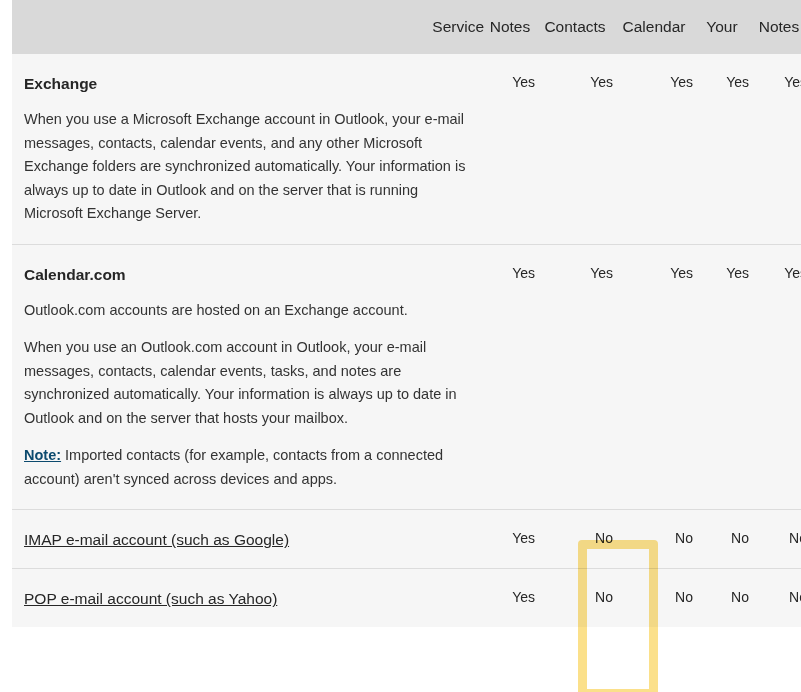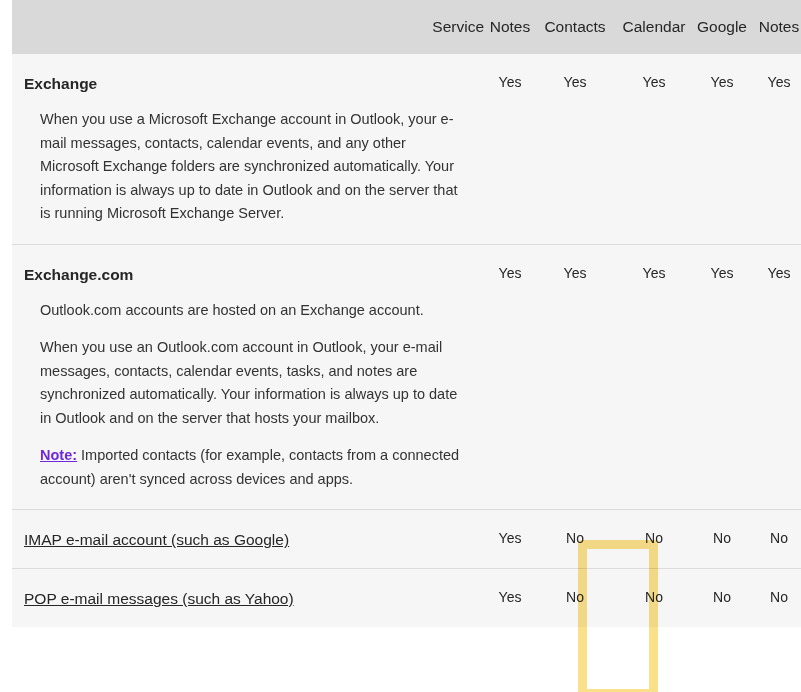--- a/index.html
+++ b/index.html
@@ -57,49 +57,49 @@
     background: #f6f6f6;
     vertical-align: top;
     padding-top: 20px;
     padding-bottom: 18px;
   }
   td.svc-cell {
     padding-left: 12px;
     padding-right: 18px;
   }
   td.val {
-    text-align: center;
+    text-align: right;
     font-size: 14px;
     color: #262626;
     padding-top: 20px;
   }
   .svc-title {
     font-size: 15.5px;
     font-weight: 600;
     color: #262626;
     margin: 0 0 14px 0;
     line-height: 1.3;
   }
   .svc-title.plain {
     font-weight: 400;
     margin-bottom: 0;
     text-decoration: underline;
   }
   .svc-p {
     font-size: 14.5px;
     line-height: 1.62;
-    margin: 0 0 14px 16px;
+    margin: 0 0 14px 0;
     color: #333333;
   }
   .svc-p:last-child {
     margin-bottom: 0;
   }
   .note-label {
     font-weight: 700;
-    color: #6d28d9;
+    color: #0c4a6e;
     text-decoration: underline;
   }
 
   
   .highlight {
     position: absolute;
     border: 9px solid #fbe08a;
     border-radius: 4px;
     background: transparent;
     pointer-events: none;
@@ -111,41 +111,41 @@
 
 <div class="table-wrap">
 
   <table class="svc">
     <thead>
       <tr>
         <th class="col-service">Service</th>
         <th class="col-c w-mail">Notes</th>
         <th class="col-c w-contacts">Contacts</th>
         <th class="col-c w-calendar">Calendar</th>
-        <th class="col-c w-tasks">Google</th>
+        <th class="col-c w-tasks">Your</th>
         <th class="col-c w-notes">Notes</th>
       </tr>
     </thead>
     <tbody>
 
       <tr>
         <td class="svc-cell">
           <p class="svc-title">Exchange</p>
           <p class="svc-p">When you use a Microsoft Exchange account in Outlook, your e-mail messages, contacts, calendar events, and any other Microsoft Exchange folders are synchronized automatically. Your information is always up to date in Outlook and on the server that is running Microsoft Exchange Server.</p>
         </td>
         <td class="val">Yes</td>
         <td class="val">Yes</td>
         <td class="val">Yes</td>
         <td class="val">Yes</td>
         <td class="val">Yes</td>
       </tr>
 
       <tr>
         <td class="svc-cell">
-          <p class="svc-title">Exchange.com</p>
+          <p class="svc-title">Calendar.com</p>
           <p class="svc-p">Outlook.com accounts are hosted on an Exchange account.</p>
           <p class="svc-p">When you use an Outlook.com account in Outlook, your e-mail messages, contacts, calendar events, tasks, and notes are synchronized automatically. Your information is always up to date in Outlook and on the server that hosts your mailbox.</p>
           <p class="svc-p"><span class="note-label">Note:</span><span> Imported contacts (for example, contacts from a connected account) aren't synced across devices and apps.</span></p>
         </td>
         <td class="val">Yes</td>
         <td class="val">Yes</td>
         <td class="val">Yes</td>
         <td class="val">Yes</td>
         <td class="val">Yes</td>
       </tr>
@@ -156,21 +156,21 @@
         </td>
         <td class="val">Yes</td>
         <td class="val">No</td>
         <td class="val">No</td>
         <td class="val">No</td>
         <td class="val">No</td>
       </tr>
 
       <tr>
         <td class="svc-cell">
-          <p class="svc-title plain">POP e-mail messages (such as Yahoo)</p>
+          <p class="svc-title plain">POP e-mail account (such as Yahoo)</p>
         </td>
         <td class="val">Yes</td>
         <td class="val">No</td>
         <td class="val">No</td>
         <td class="val">No</td>
         <td class="val">No</td>
       </tr>
 
     </tbody>
   </table>

